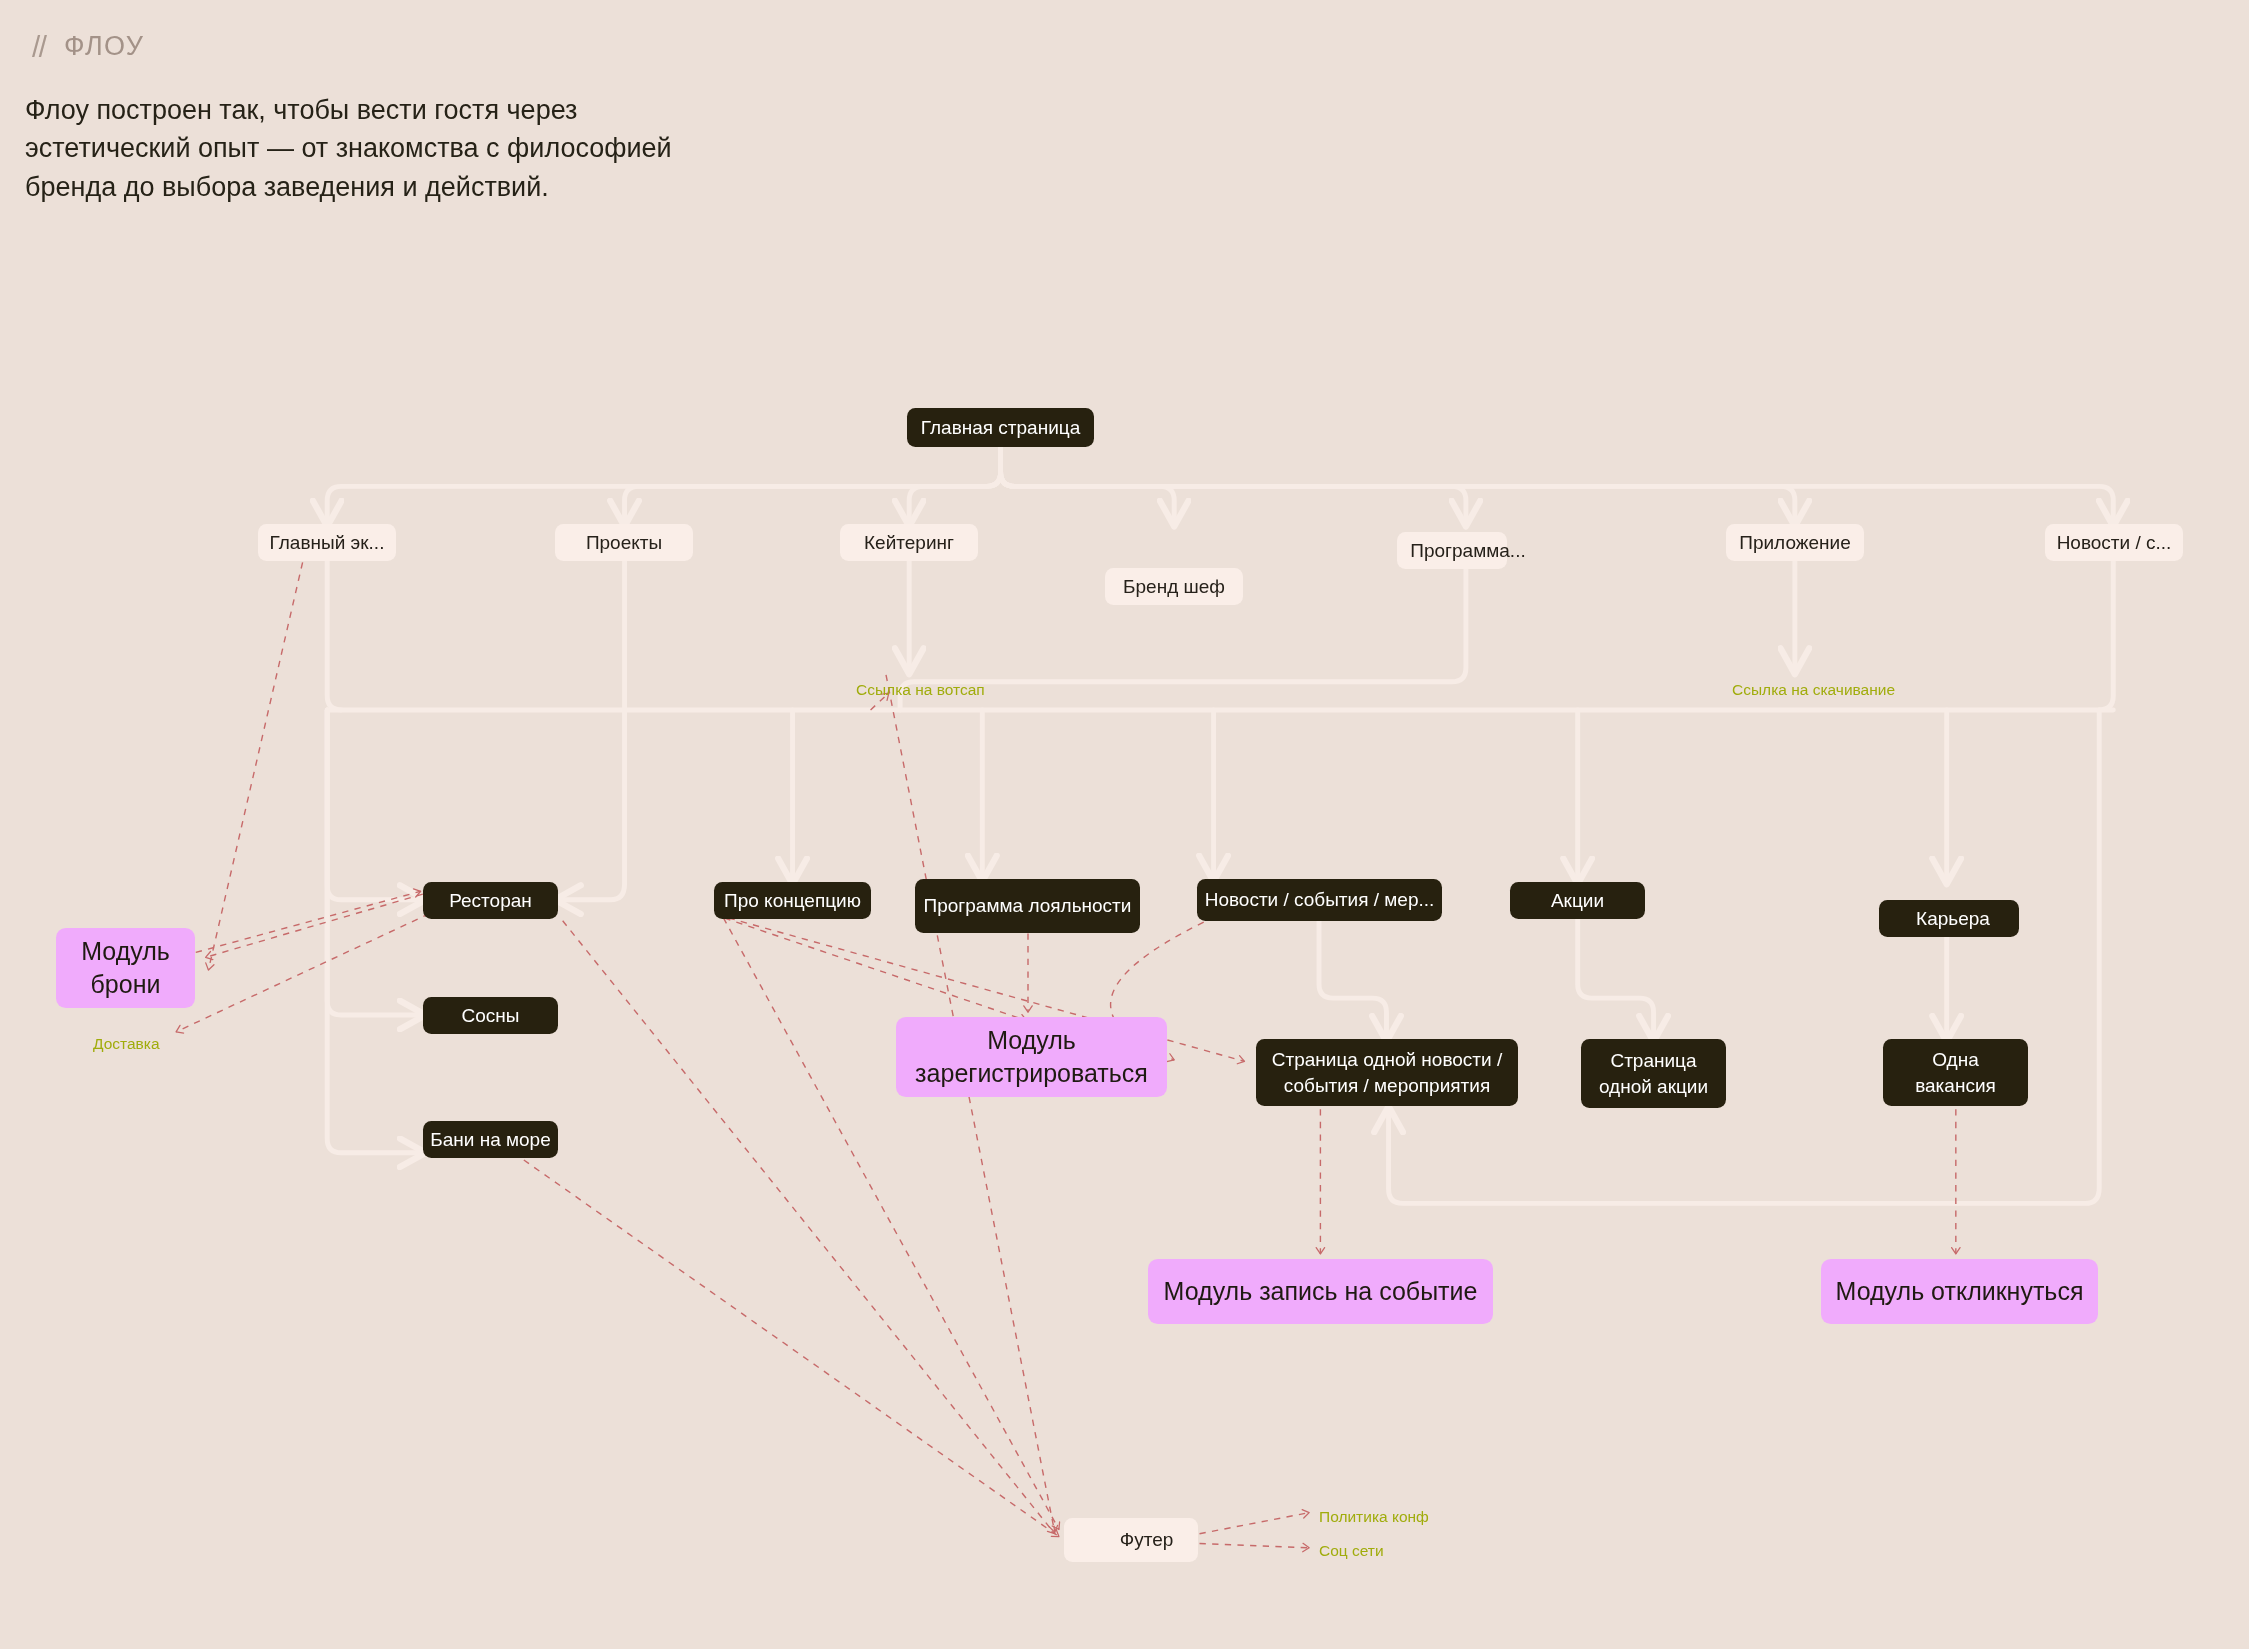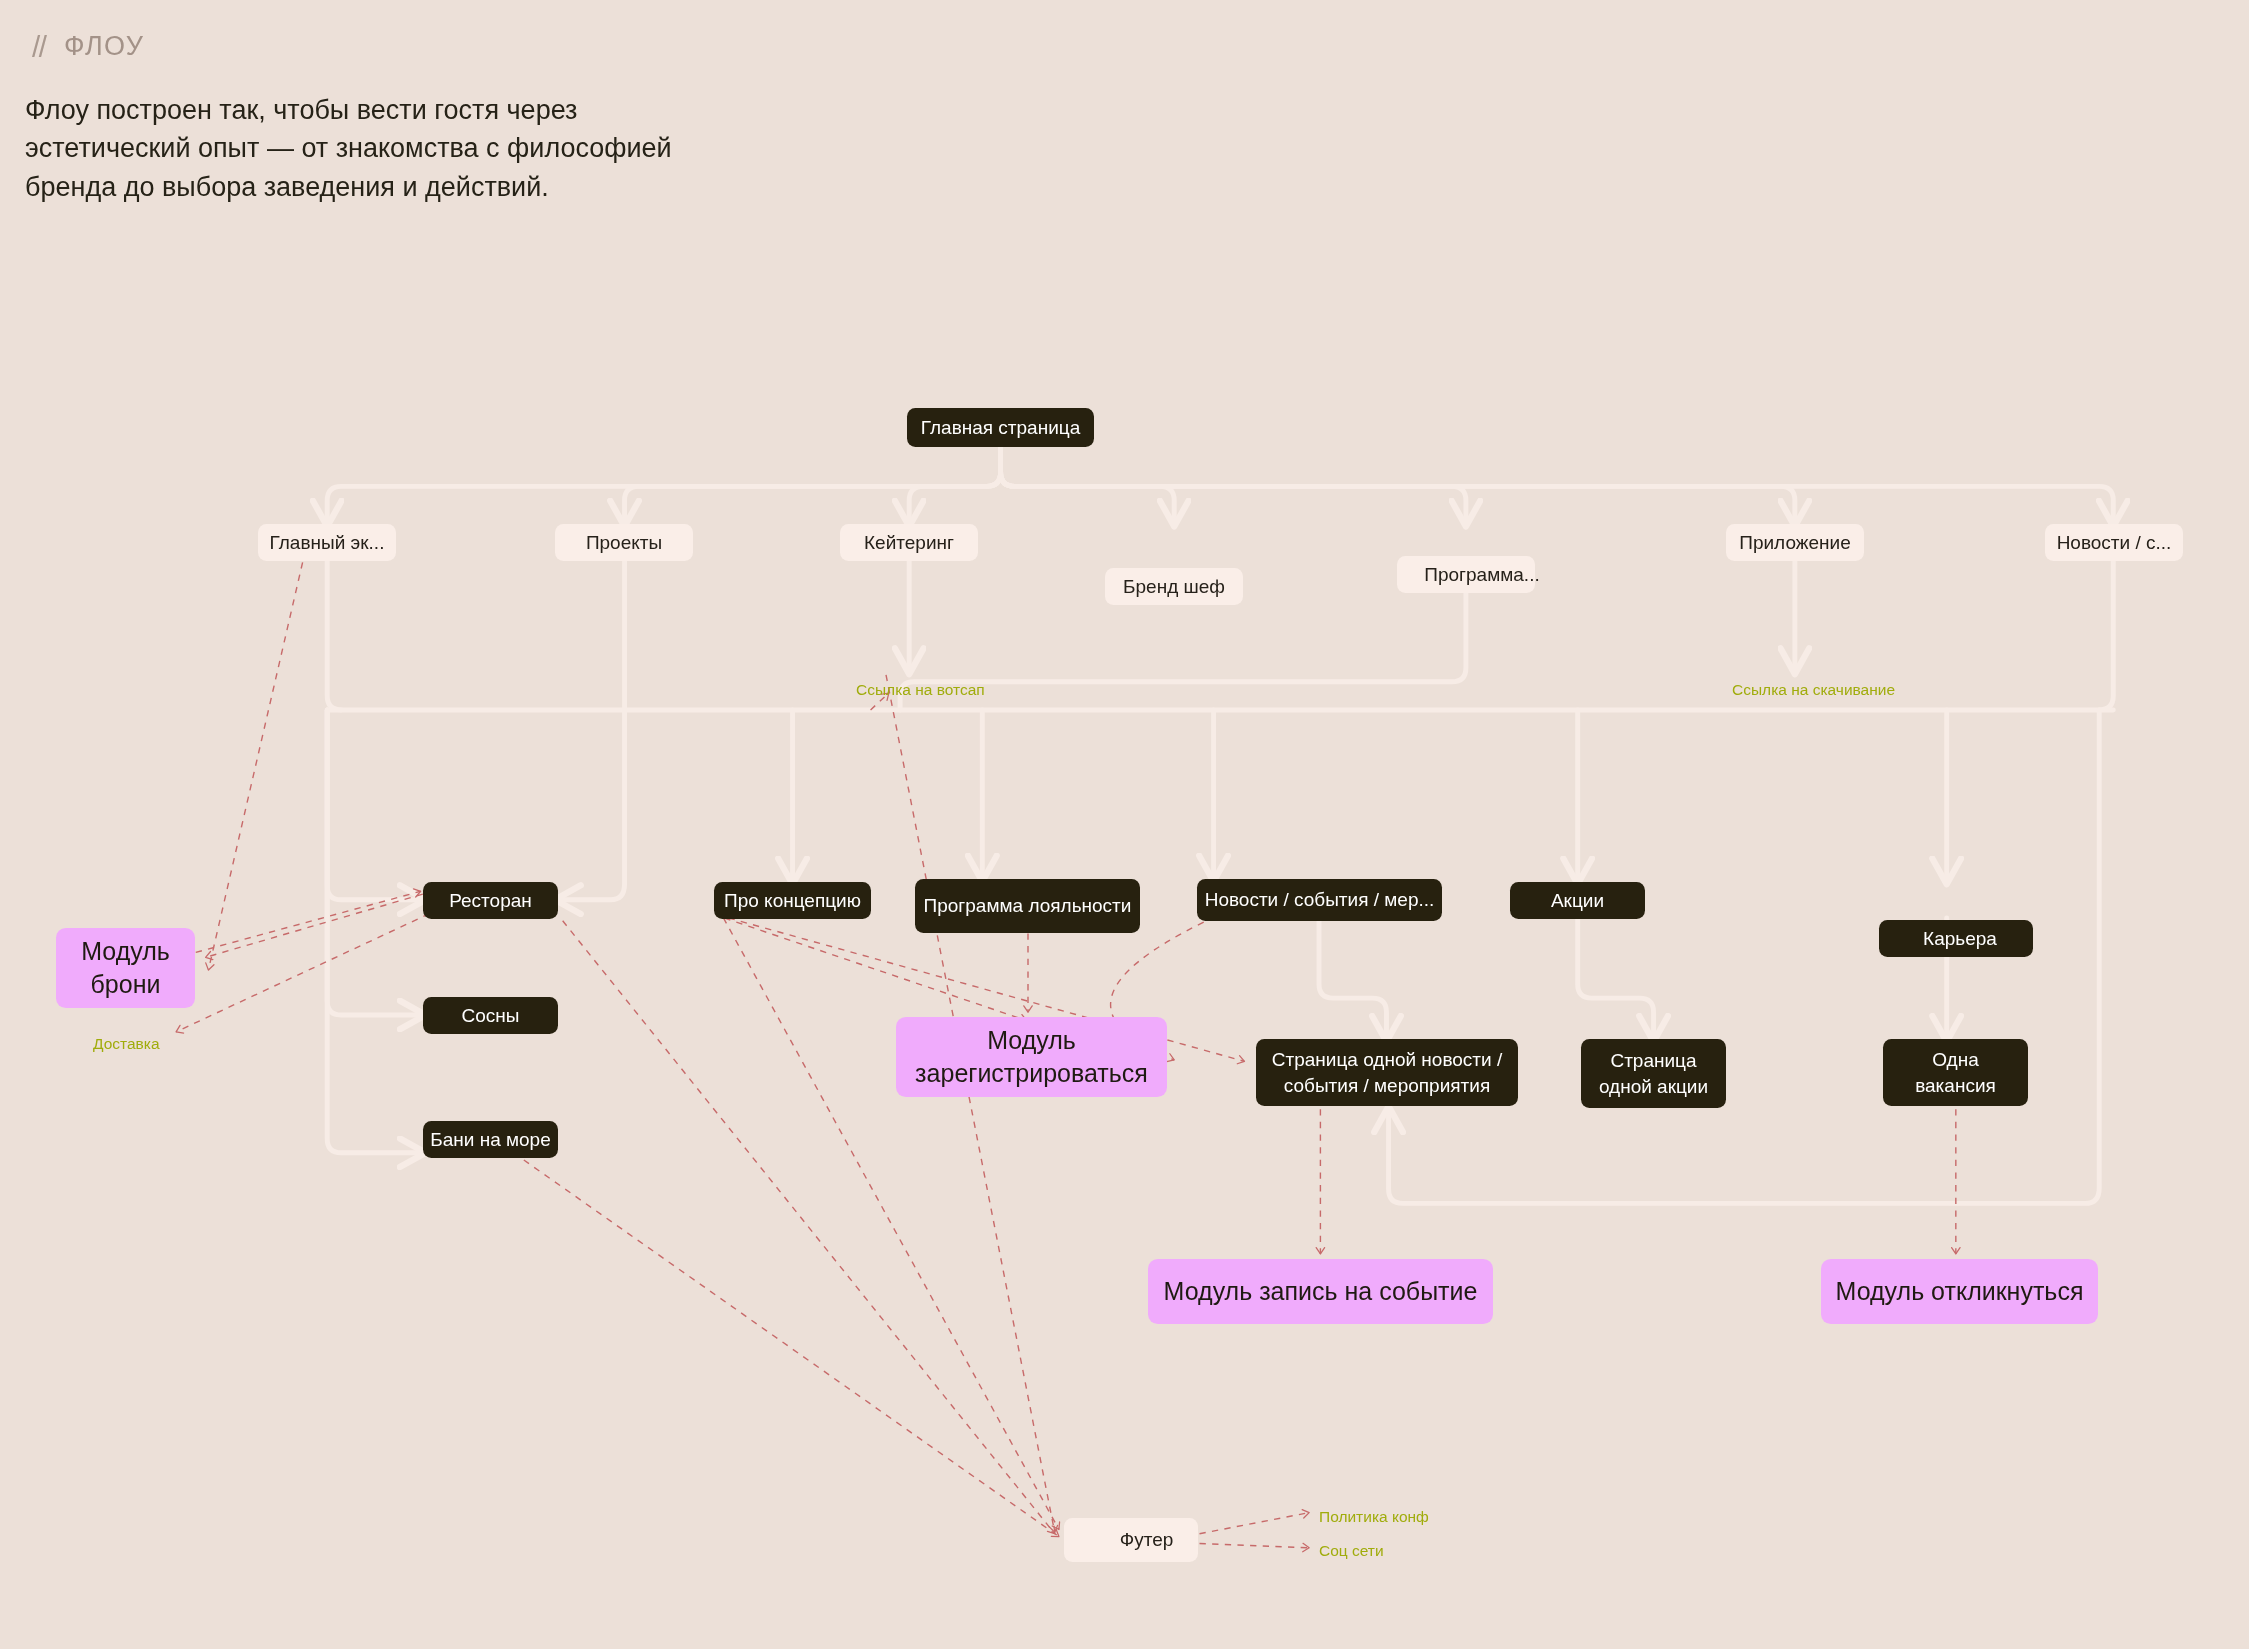--- a/index.html
+++ b/index.html
@@ -134,31 +134,31 @@
       <path d="M1706 2182 L1862 2152"></path>
       <path d="M1706 2196 L1862 2202"></path>
     </g>
   </svg>
 
 <div class="node dark" style="left: 907px; top: 408px; width: 187px; height: 39px;">Главная страница</div>
     <div class="node light" style="left: 258px; top: 524px; width: 138px; height: 37px;">Главный эк...</div>
     <div class="node light" style="left: 555px; top: 524px; width: 138px; height: 37px;">Проекты</div>
     <div class="node light" style="left: 840px; top: 524px; width: 138px; height: 37px;">Кейтеринг</div>
     <div class="node light" style="left: 1105px; top: 524px; width: 138px; height: 37px; margin-top: 44px;">Бренд шеф</div>
-    <div class="node light" style="left: 1397px; top: 556px; width: 138px; height: 37px; padding-left: 32px;">Программа...</div>
+    <div class="node light" style="left: 1397px; top: 532px; width: 110px; height: 37px; padding-left: 32px;">Программа...</div>
     <div class="node light" style="left: 1726px; top: 524px; width: 138px; height: 37px;">Приложение</div>
     <div class="node light" style="left: 2045px; top: 524px; width: 138px; height: 37px;">Новости / с...</div>
     <div class="node dark" style="left: 423px; top: 882px; width: 135px; height: 37px;">Ресторан</div>
     <div class="node dark" style="left: 423px; top: 997px; width: 135px; height: 37px;">Сосны</div>
     <div class="node dark" style="left: 423px; top: 1121px; width: 135px; height: 37px;">Бани на море</div>
     <div class="node dark" style="left: 714px; top: 882px; width: 157px; height: 37px;">Про концепцию</div>
     <div class="node dark" style="left: 915px; top: 879px; width: 225px; height: 54px;">Программа лояльности</div>
     <div class="node dark" style="left: 1197px; top: 879px; width: 245px; height: 42px;">Новости / события / мер...</div>
     <div class="node dark" style="left: 1510px; top: 882px; width: 135px; height: 37px;">Акции</div>
-    <div class="node dark" style="left: 1879px; top: 920px; width: 154px; height: 37px; padding-left: 8px;">Карьера</div>
+    <div class="node dark" style="left: 1879px; top: 900px; width: 140px; height: 37px; padding-left: 8px;">Карьера</div>
     <div class="node accent" style="left: 56px; top: 928px; width: 139px; height: 80px;">Модуль
 брони</div>
     <div class="node accent" style="left: 896px; top: 1017px; width: 271px; height: 80px;">Модуль
 зарегистрироваться</div>
     <div class="node dark" style="left: 1256px; top: 1039px; width: 262px; height: 67px;">Страница одной новости /
 события / мероприятия</div>
     <div class="node dark" style="left: 1581px; top: 1039px; width: 145px; height: 69px;">Страница
 одной акции</div>
     <div class="node dark" style="left: 1883px; top: 1039px; width: 145px; height: 67px;">Одна
 вакансия</div>

